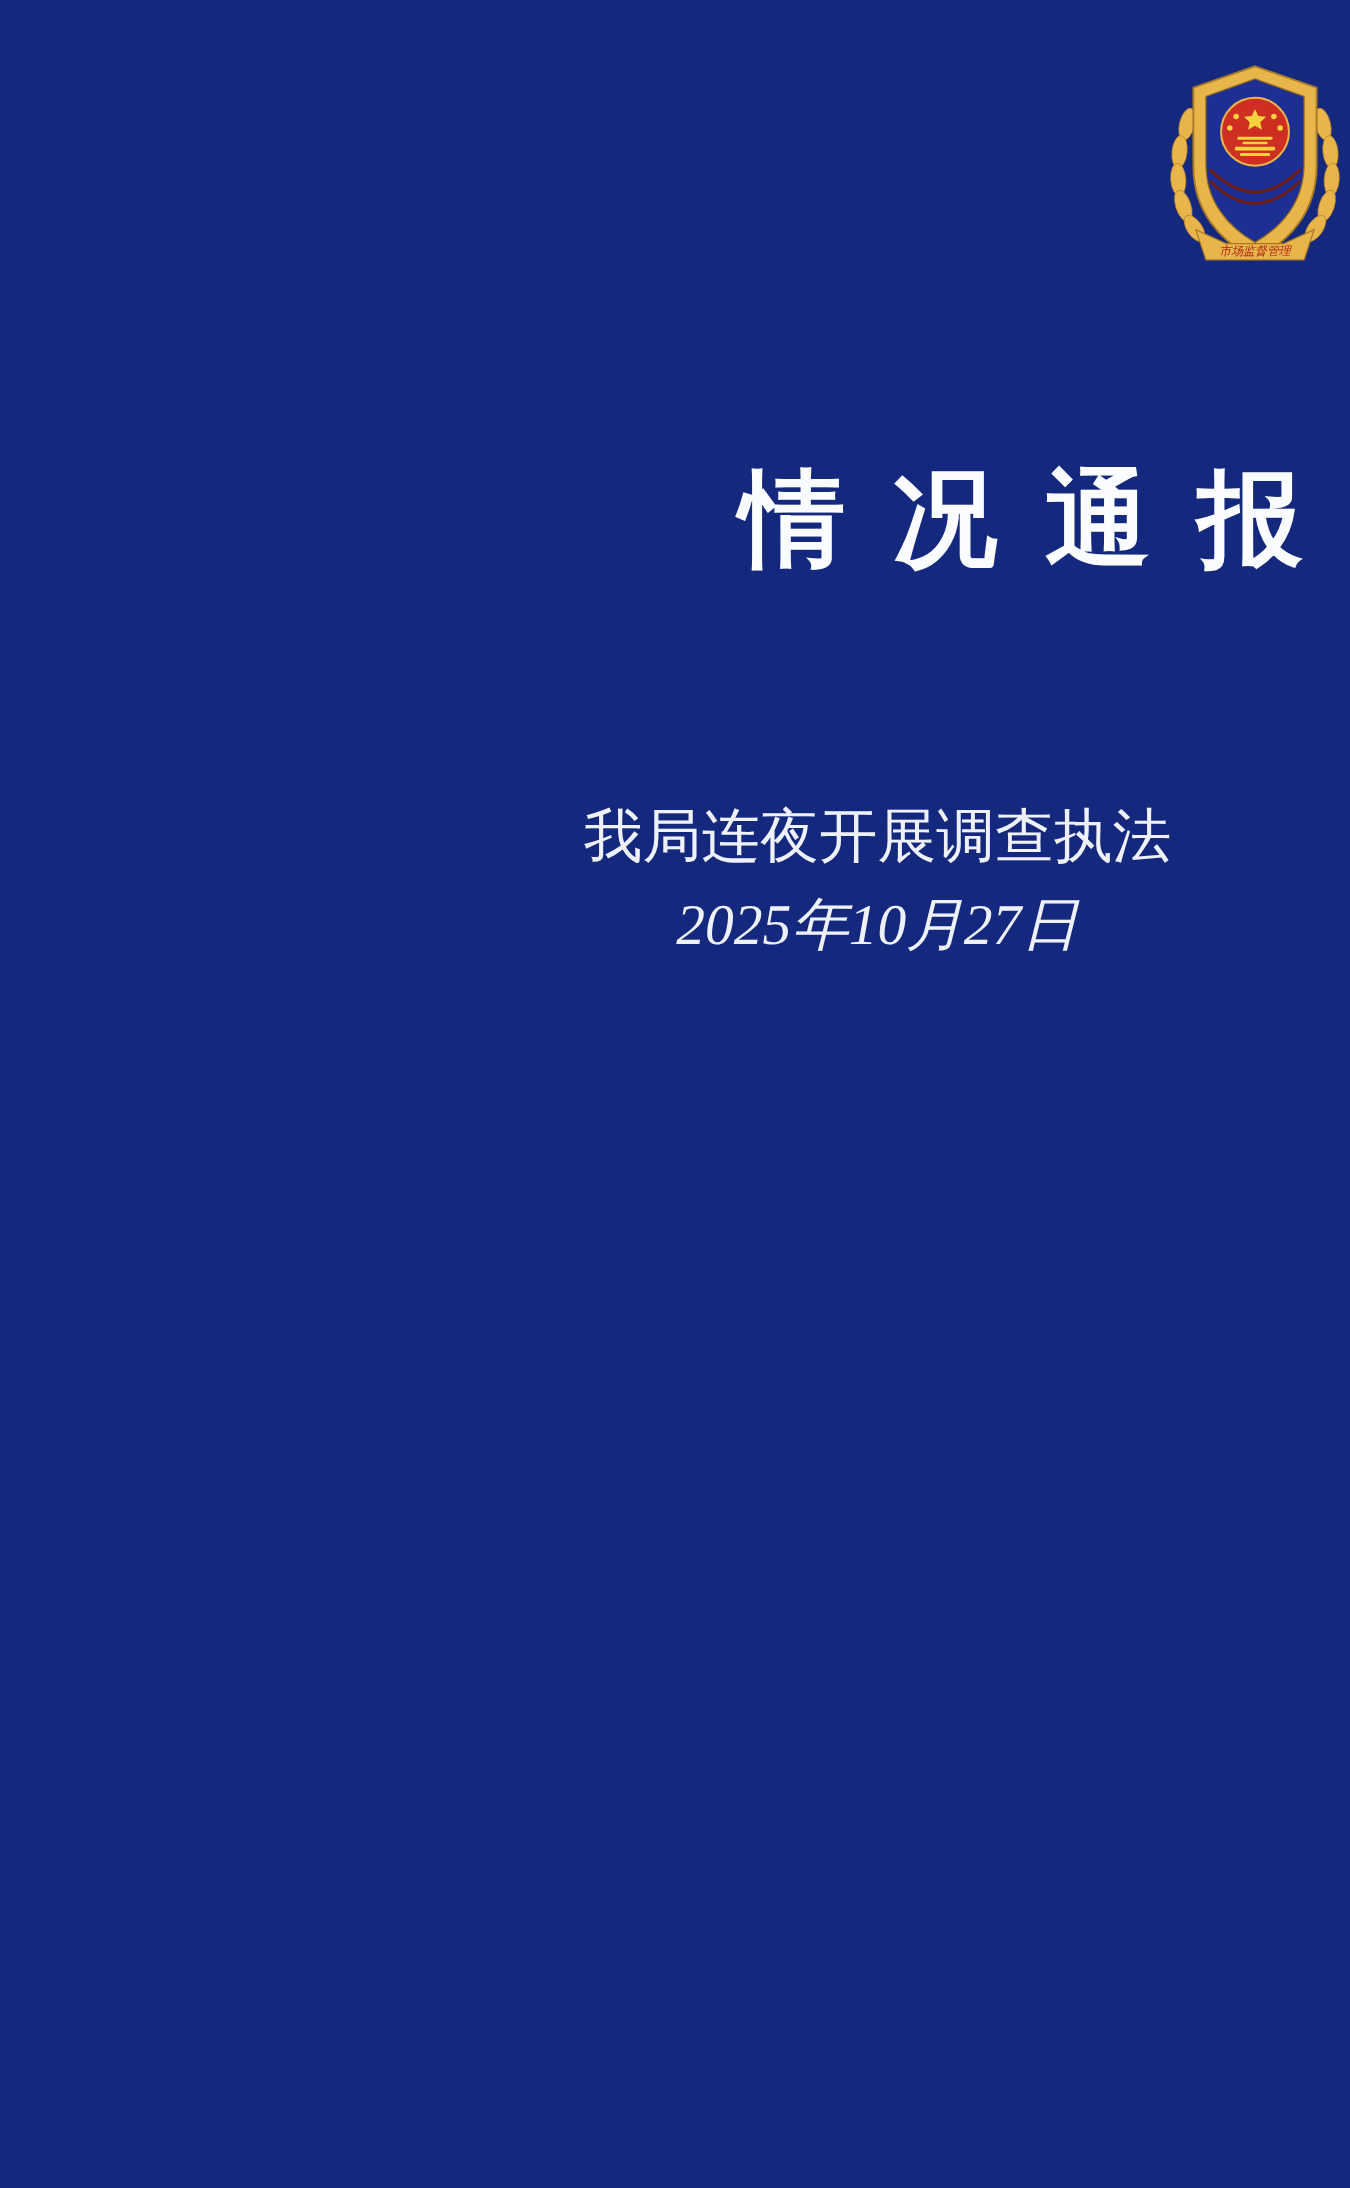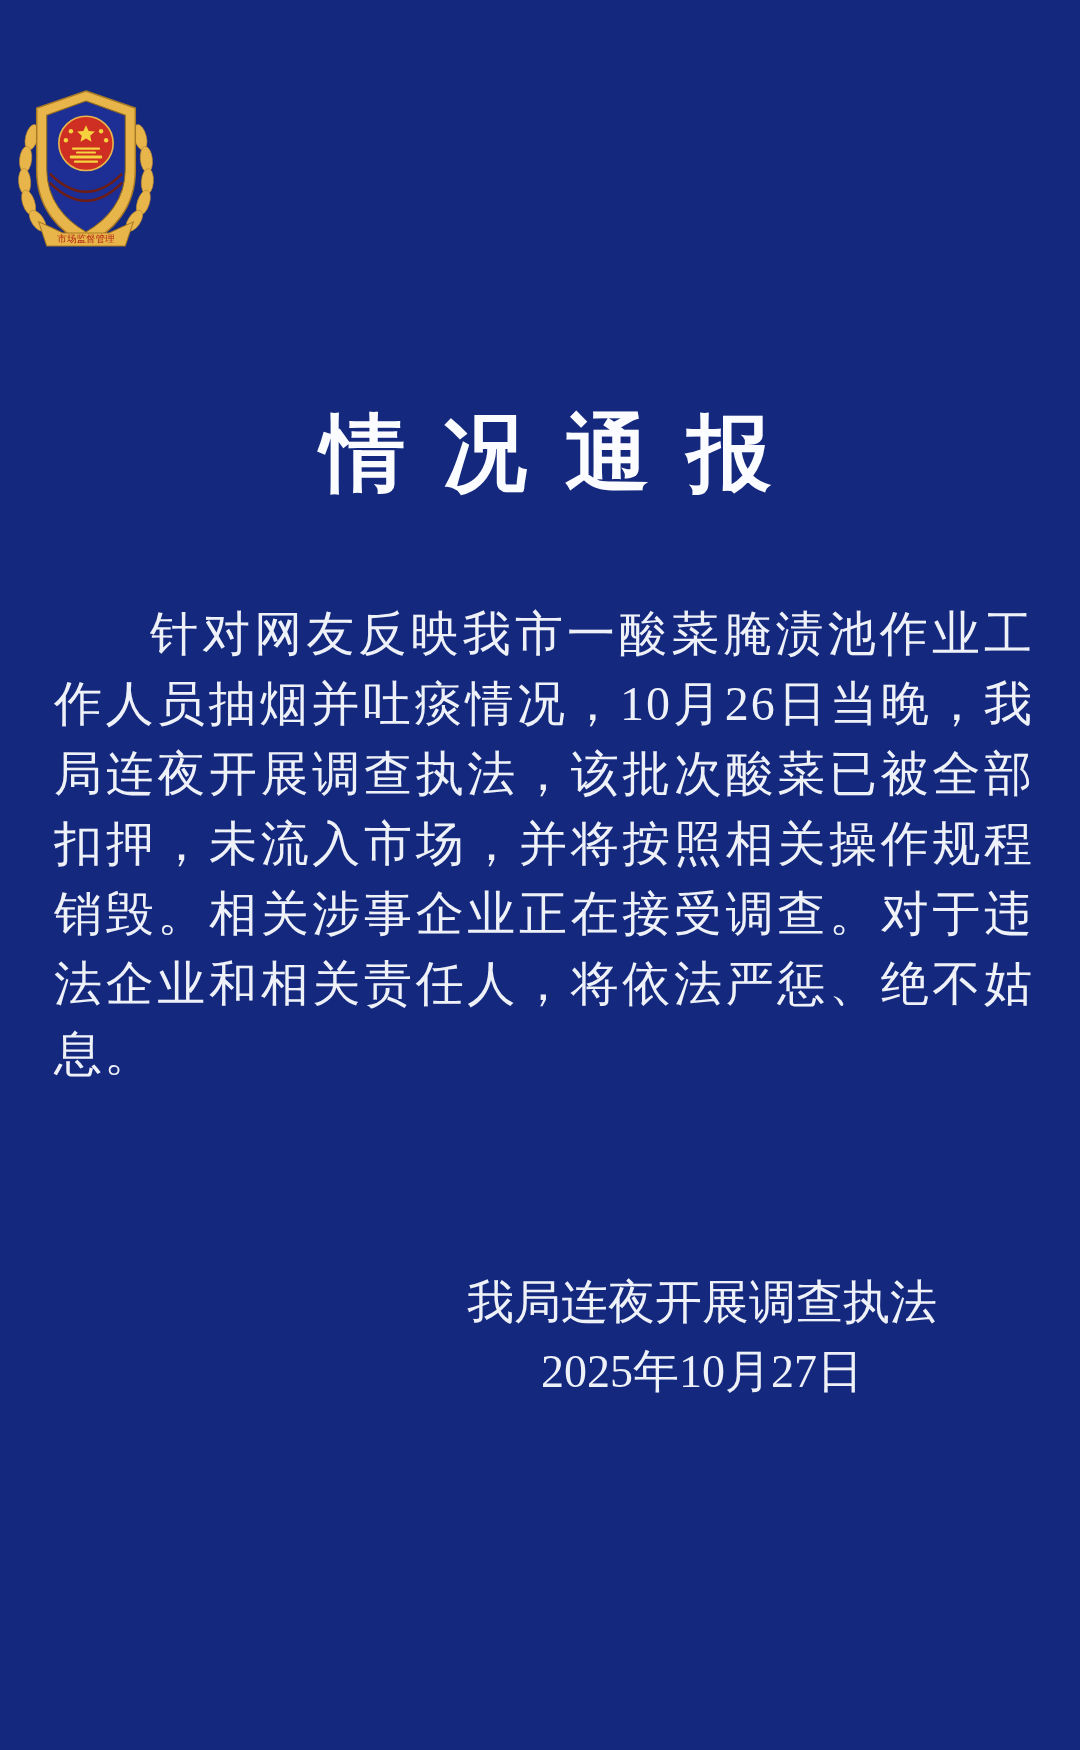--- a/index.html
+++ b/index.html
@@ -6,32 +6,33 @@
   .page {
     position: relative;
     width: 1080px;
     height: 1750px;
     background: #14287d;
     color: #f4f6fb;
     font-family: "Liberation Serif", serif;
     overflow: hidden;
   }
   .emblem-wrap {
-    padding-top: 85px;
+    padding-top: 47px;
     display: flex;
-    justify-content: flex-start;
+    justify-content: flex-end;
+    font-style: italic;
   }
   .emblem-wrap svg {
     width: 152px;
     height: 166px;
     margin-left: 10px; 
   }
   .notice-title {
     margin-top: 160px;
-    text-align: center;
+    text-align: right;
     padding-left: 50px;           
     font-family: "Liberation Sans", sans-serif;
     font-weight: 700;
     font-size: 84px;
     line-height: 84px;
     letter-spacing: 38px;
     color: #fbfcff;
   }
   .notice-body {
     margin-top: 104px;
@@ -57,20 +58,21 @@
   }
   .signature-agency {
     font-size: 47px;
     color: #eef1f8;
     white-space: nowrap;
   }
   .signature-date {
     font-size: 46px;
     color: #eef1f8;
     white-space: nowrap;
+    font-style: italic;
   }
 </style>
 </head>
 <body>
 
 <div class="page">
 
   <div class="emblem-wrap">
     <svg viewBox="0 0 150 165" xmlns="http://www.w3.org/2000/svg">
 
@@ -114,21 +116,20 @@
       </g>
 
       <path stroke="#a87a25" stroke-width="1" d="M28 136 L52 147 L98 147 L122 136 L114 160 L36 160 Z" fill="#e8b54b"></path>
       <text x="75" y="156" text-anchor="middle" font-size="9.5" fill="#b01f12" font-family="Liberation Sans, sans-serif">市场监督管理</text>
     </svg>
   </div>
 
   <div class="notice-title">情况通报</div>
 
   <div class="notice-body">
-    <p>针对网友反映我市一酸菜腌渍池作业工作人员抽烟并吐痰情况，10月26日当晚，我局连夜开展调查执法，该批次酸菜已被全部扣押，未流入市场，并将按照相关操作规程销毁。相关涉事企业正在接受调查。对于违法企业和相关责任人，将依法严惩、绝不姑息。</p>
   </div>
 
   <div class="signature-block">
     <div class="signature-agency">我局连夜开展调查执法</div>
     <div class="signature-date">2025年10月27日</div>
   </div>
 
 </div>
 
 </body></html>

